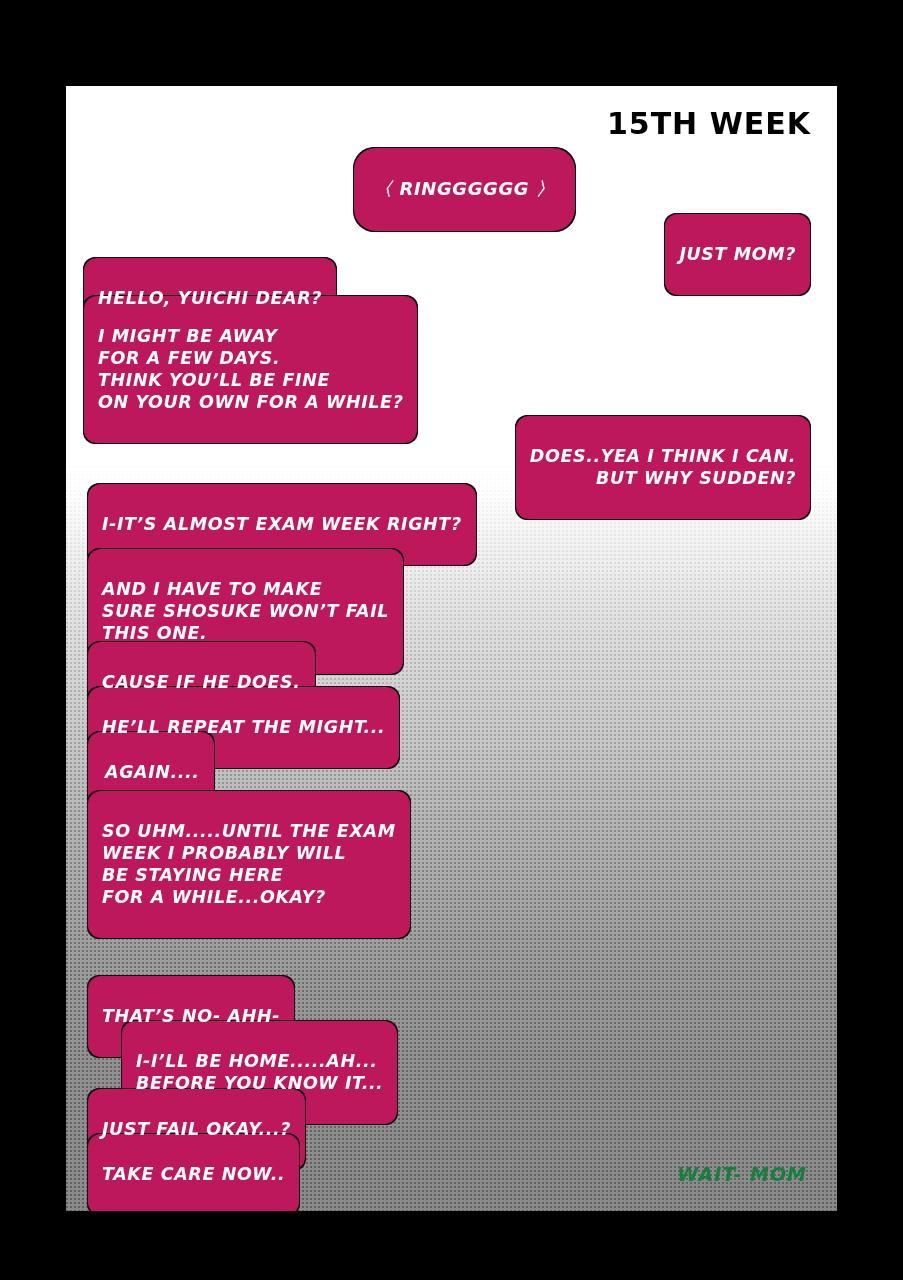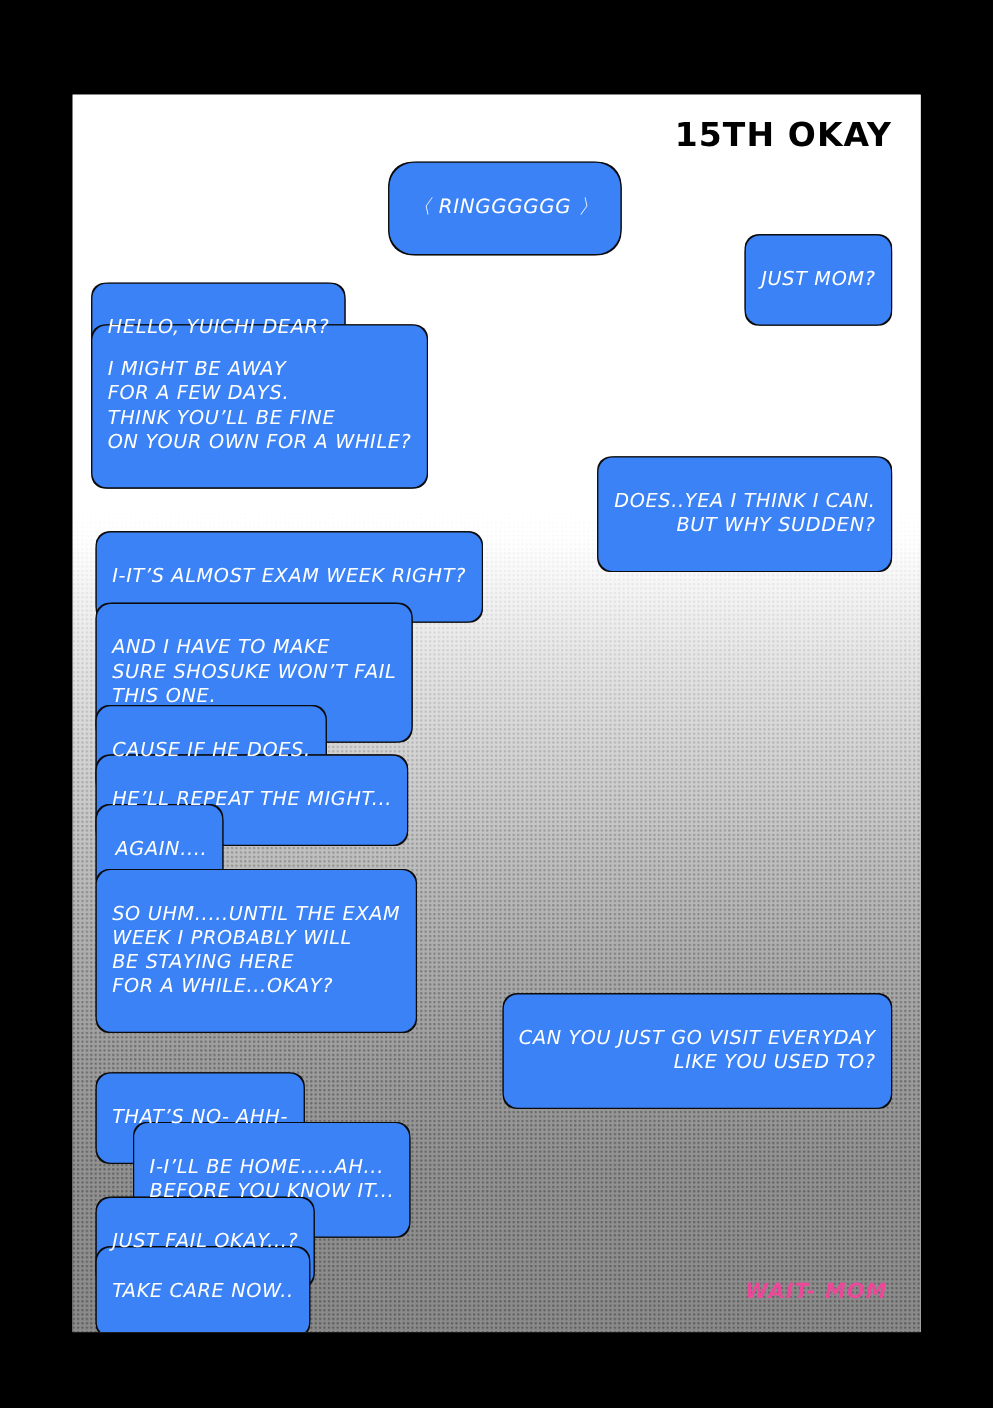--- a/index.html
+++ b/index.html
@@ -80,25 +80,25 @@
     font-size: 30px;
     font-weight: bold;
     letter-spacing: 1px;
     color: #000000;
     white-space: nowrap;
   }
 
   
   .bubble {
     position: absolute;
-    background: #3b82f6;
+    background: #be185d;
     color: #ffffff;
     font-family: "DejaVu Sans", sans-serif;
     font-size: 17.5px;
-    font-weight: normal;
+    font-weight: bold;
     font-style: italic;
     letter-spacing: 0.6px;
     line-height: 22px;
     padding: 7px 14px 8px 14px;
     border-radius: 13px;
     white-space: pre-line;
     box-shadow:
       0 0 0 1px #0b0b0b,
       2px 2px 0 -1px #0b0b0b,
       -2px 2px 0 -1px #0b0b0b,
@@ -130,41 +130,41 @@
   
   .sfx {
     border-radius: 22px;
     font-size: 18px;
     padding: 8px 20px 9px 20px;
   }
 
   
   .caption {
     position: absolute;
-    color: #ec4899;
+    color: #15803d;
     font-family: "DejaVu Sans", sans-serif;
     font-size: 19px;
     font-weight: bold;
     font-style: italic;
     letter-spacing: 1px;
     white-space: pre-line;
   }
 </style>
 </head>
 <body>
 
 <div id="page">
 
   <div id="panel">
     <div id="panel-gradient"></div>
     <div id="panel-dots"></div>
 
     <div id="content">
 
-      <div class="chapter-title">15TH OKAY</div>
+      <div class="chapter-title">15TH WEEK</div>
 
       <div class="bubble sfx" style="left: 288px; top: 62px;">
         <span>〈 RINGGGGGG 〉</span>
       </div>
 
       <div class="bubble right" style="right: 27px; top: 128px;">
         <span>JUST MOM?</span>
       </div>
 
       <div class="bubble left" style="left: 18px; top: 172px;">
@@ -205,24 +205,20 @@
         <span>AGAIN....</span>
       </div>
 
       <div class="bubble left" style="left: 22px; top: 705px;">
         <span>SO UHM.....UNTIL THE EXAM
 WEEK I PROBABLY WILL
 BE STAYING HERE
 FOR A WHILE...OKAY?</span>
       </div>
 
-      <div class="bubble right" style="right: 27px; top: 818px;">
-        <span>CAN YOU JUST GO VISIT EVERYDAY
-LIKE YOU USED TO?</span>
-      </div>
 
       <div class="bubble left" style="left: 22px; top: 890px;">
         <span>THAT’S NO- AHH-</span>
       </div>
 
       <div class="bubble left" style="left: 22px; top: 935px; margin-left: 34px;">
         <span>I-I’LL BE HOME.....AH...
 BEFORE YOU KNOW IT...</span>
       </div>
 

